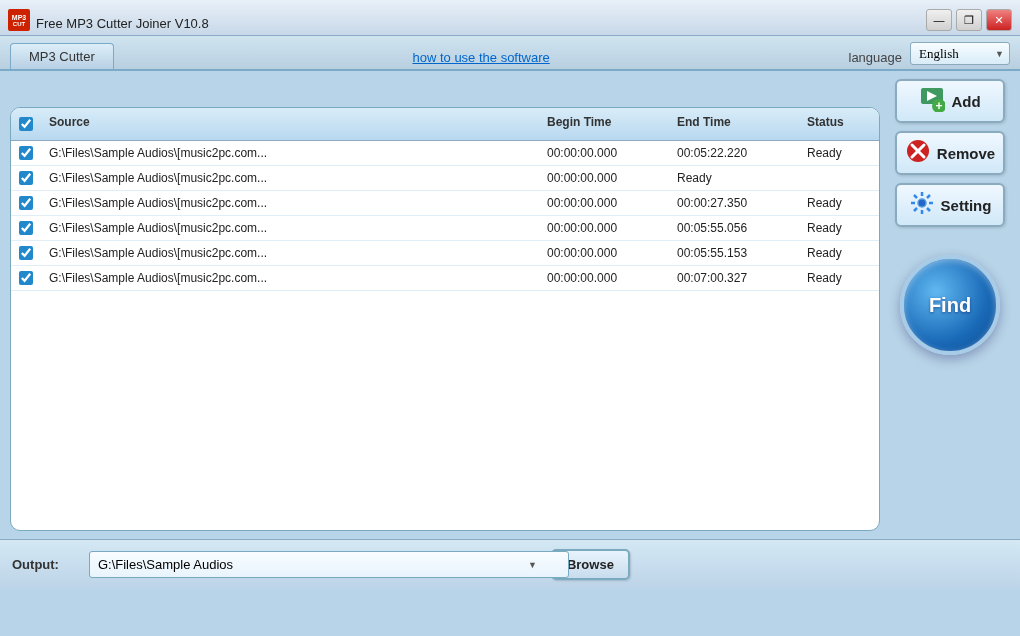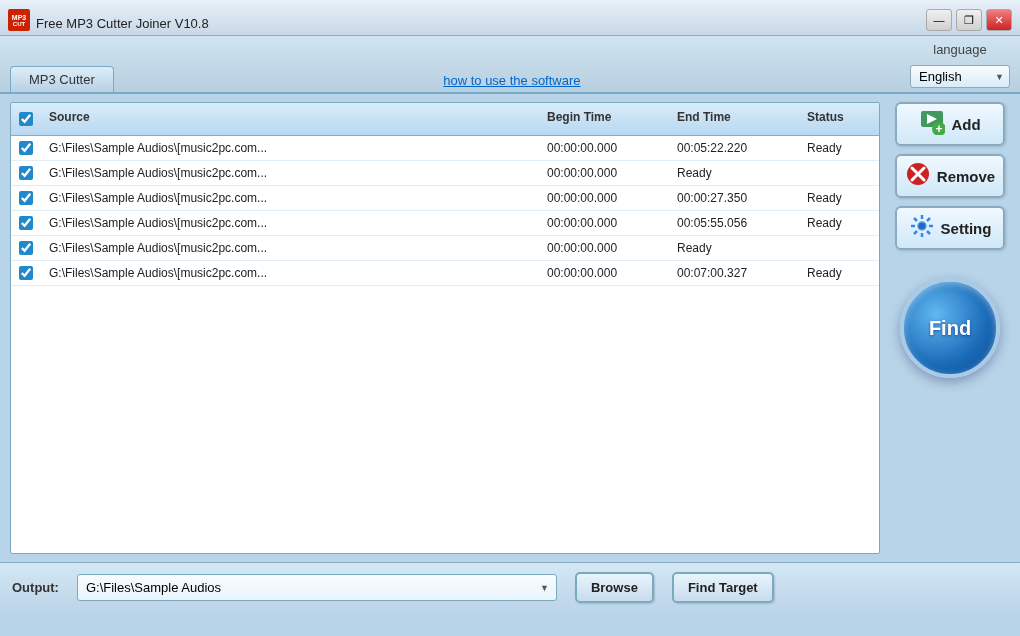--- a/index.html
+++ b/index.html
@@ -93,38 +93,38 @@
     .link-text {
       color: #0066cc;
       text-decoration: underline;
       cursor: pointer;
       flex: 1;
       text-align: center;
     }
 
     .language-area {
       display: flex;
-      align-items: center;
+      align-items: flex-end;
       gap: 8px;
       margin-left: auto;
-      flex-direction: column;
     }
 
     .language-label { color: #444; }
 
     .language-select {
       padding: 3px 22px 3px 8px;
       border: 1px solid #8aaac0;
       border-radius: 3px;
       background: linear-gradient(to bottom, #f8fcff, #d8ecf8);
       font-size: 13px;
       cursor: pointer;
       appearance: none;
       -webkit-appearance: none;
       min-width: 100px;
+      font-family: Liberation Serif, serif;
     }
 
     .select-wrapper {
       position: relative;
       display: inline-block;
     }
 
     .select-wrapper::after {
       content: '▼';
       position: absolute;
@@ -141,21 +141,22 @@
       padding: 8px 10px;
       gap: 10px;
       height: calc(636px - 36px - 42px - 40px - 50px);
     }
 
     .table-area {
       flex: 1;
       border: 1px solid #7aaac0;
       background: white;
       overflow: hidden;
-      border-radius: 2px;
+      border-radius: 10px;
+      margin-top: 28px;
     }
 
     .table-header {
       display: grid;
       grid-template-columns: 30px 1fr 130px 130px 80px;
       background: linear-gradient(to bottom, #d8ecf8, #b8d8f0);
       border-bottom: 1px solid #8aaac0;
       padding: 4px 0;
     }
 
@@ -250,21 +251,21 @@
       justify-content: center;
       text-shadow: 0 1px 3px rgba(0,0,80,0.5);
     }
 
     .bottom-bar {
       background: linear-gradient(to bottom, #d4e8f4, #bcd4e8);
       border-top: 1px solid #8aaac0;
       display: flex;
       align-items: center;
       padding: 23px 12px;
-      gap: 18px;
+      gap: 6px;
       height: 50px;
     }
 
     .output-label {
       font-size: 13px;
       color: #333;
       font-weight: bold;
     }
 
     .output-select-wrapper {
@@ -285,20 +286,21 @@
     }
 
     .output-input {
       width: 100%;
       padding: 5px 28px 5px 8px;
       border: 1px solid #7aaac0;
       border-radius: 3px;
       background: linear-gradient(to bottom, #f8fcff, #e8f4fc);
       font-size: 13px;
       cursor: pointer;
+      margin-left: 24px;
     }
 
     .bottom-btn {
       padding: 6px 14px;
       border: 2px solid #7aaac0;
       border-radius: 5px;
       background: linear-gradient(to bottom, #e8f4fc, #c8dced);
       font-size: 13px;
       cursor: pointer;
       color: #222;
@@ -392,20 +394,21 @@
     <div class="td">00:00:00.000</div>
     <div class="td">00:05:55.056</div>
     <div class="td">Ready</div>
   </div>
         <div class="table-row">
     <div class="td checkbox-cell">
       <input type="checkbox" class="cb" checked="" style="">
     </div>
     <div class="td">G:\Files\Sample Audios\[music2pc.com...</div>
     <div class="td">00:00:00.000</div>
+    <div class="td">00:05:55.153</div>
     <div class="td">Ready</div>
   </div>
         <div class="table-row">
     <div class="td checkbox-cell">
       <input type="checkbox" class="cb" checked="" style="">
     </div>
     <div class="td">G:\Files\Sample Audios\[music2pc.com...</div>
     <div class="td">00:00:00.000</div>
     <div class="td">00:07:00.327</div>
     <div class="td">Ready</div>
@@ -464,14 +467,13 @@
     </div>
   </div>
 </div>
 
 <div class="bottom-bar">
   <span class="output-label">Output:</span>
   <div class="output-select-wrapper">
     <input type="text" class="output-input" value="G:\Files\Sample Audios" readonly="" style="">
   </div>
   <button class="bottom-btn">Browse</button>
-  <button class="bottom-btn">Find Target</button>
 </div>
 
 </body></html>

